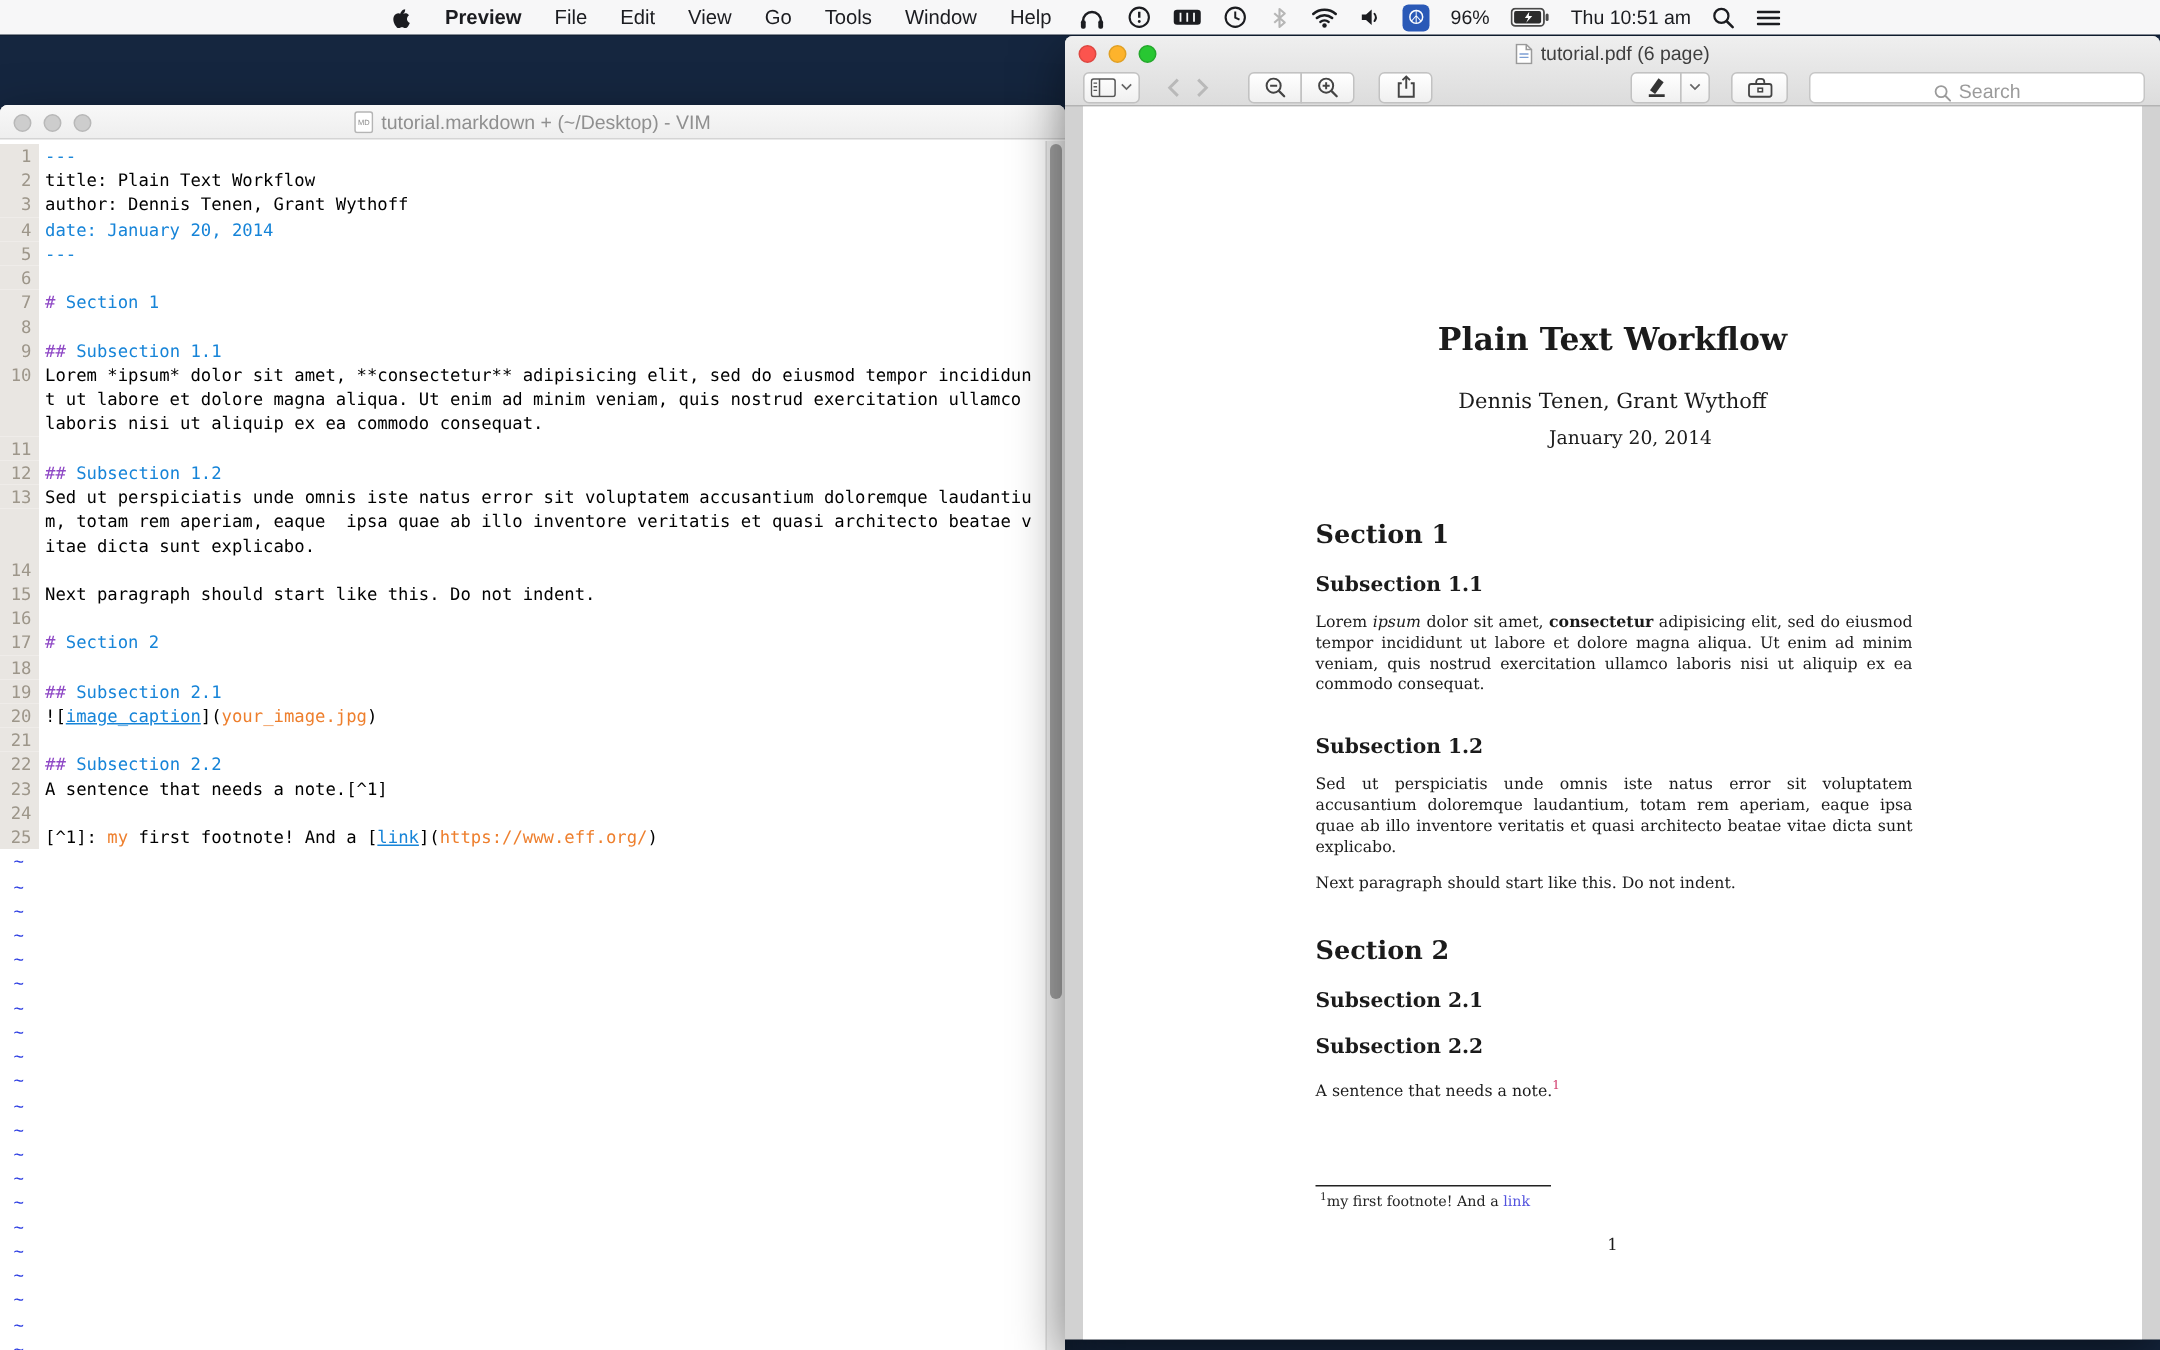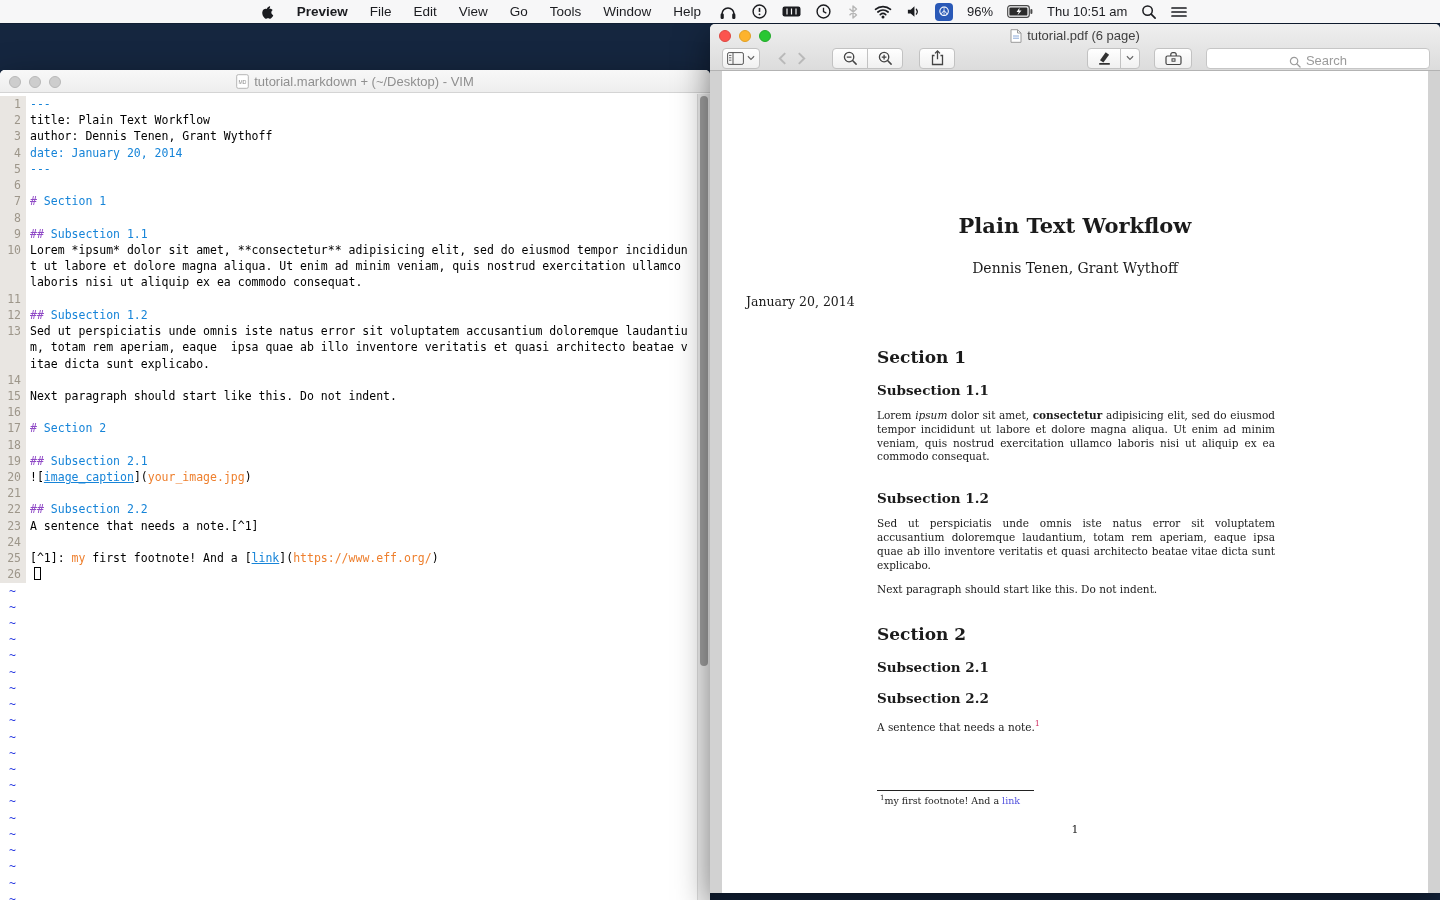--- a/index.html
+++ b/index.html
@@ -69,21 +69,21 @@
   .tb-group .tb-btn:last-child { border-radius:0 4px 4px 0; margin-left:-1px; }
   .tb-spacer { flex:1; }
   .search-field { width:224px; height:21px; background:#fff; border:1px solid #c6c6c6; border-radius:4px;
                   display:flex; align-items:flex-end; justify-content:center; gap:5px; color:#9b9b9b;
                   font-size:13px; margin-left:14px; }
 
   .pdf-page { position:absolute; left:12px; right:12px; top:47px; bottom:0; background:#fff;
               font-family:"DejaVu Serif",serif; color:#1b1b1b; }
   .pdf-doc-title { position:absolute; top:142px; left:0; right:0; text-align:center; font-size:21px;font-weight:bold; }
   .pdf-authors  { position:absolute; top:189px; left:0; right:0; text-align:center; font-size:14px; }
-  .pdf-date     { position:absolute; top:223px; left:0; right:0; text-align:left; font-size:12.5px;margin-left:24px; }
+  .pdf-date     { position:absolute; top:213px; left:0; right:0; text-align:center; font-size:12.5px;margin-left:24px; }
   .pdf-sections { position:absolute; top:276px; left:155px; width:398px; }
   .pdf-h1 { font-size:17px; font-weight:700; line-height:20px; margin-top:27px; }
   .pdf-h1:first-child { margin-top:0; }
   .pdf-h2 { font-size:13.5px; font-weight:700; line-height:16px; margin-top:15px; }
   .pdf-p  { font-size:10.5px; line-height:13.8px; text-align:justify; margin-top:11px; }
   .pdf-p + .pdf-h2 { margin-top:26px; }
   .pdf-p .it { font-style:italic; }
   .pdf-p .bd { font-weight:700; }
   sup.note { color:#d03366; font-size:8px; }
   .pdf-footnote-rule { position:absolute; left:155px; top:719px; width:157px; border-top:1.2px solid #222; }
@@ -223,21 +223,20 @@
       <div class="vim-row"><span class="vim-gutter">16</span><span class="vim-text"></span></div>
       <div class="vim-row"><span class="vim-gutter">17</span><span class="vim-text"><span class="c-p"># </span><span class="c-b">Section 2</span></span></div>
       <div class="vim-row"><span class="vim-gutter">18</span><span class="vim-text"></span></div>
       <div class="vim-row"><span class="vim-gutter">19</span><span class="vim-text"><span class="c-p">## </span><span class="c-b">Subsection 2.1</span></span></div>
       <div class="vim-row"><span class="vim-gutter">20</span><span class="vim-text"><span class="c-k">![</span><span class="c-l">image_caption</span><span class="c-k">](</span><span class="c-o">your_image.jpg</span><span class="c-k">)</span></span></div>
       <div class="vim-row"><span class="vim-gutter">21</span><span class="vim-text"></span></div>
       <div class="vim-row"><span class="vim-gutter">22</span><span class="vim-text"><span class="c-p">## </span><span class="c-b">Subsection 2.2</span></span></div>
       <div class="vim-row"><span class="vim-gutter">23</span><span class="vim-text"><span class="c-k">A sentence that needs a note.[^1]</span></span></div>
       <div class="vim-row"><span class="vim-gutter">24</span><span class="vim-text"></span></div>
       <div class="vim-row"><span class="vim-gutter">25</span><span class="vim-text"><span class="c-k">[^1]: </span><span class="c-o">my </span><span class="c-k">first footnote! And a [</span><span class="c-l">link</span><span class="c-k">](</span><span class="c-o">https://www.eff.org/</span><span class="c-k">)</span></span></div>
-      <div class="vim-row"><span class="vim-gutter">26</span><span class="vim-text"></span><span class="vim-cursor"></span></div>
       <div class="vim-row tilde-row"><span class="vim-gutter"></span><span class="vim-text tilde">~</span></div>
       <div class="vim-row tilde-row"><span class="vim-gutter"></span><span class="vim-text tilde">~</span></div>
       <div class="vim-row tilde-row"><span class="vim-gutter"></span><span class="vim-text tilde">~</span></div>
       <div class="vim-row tilde-row"><span class="vim-gutter"></span><span class="vim-text tilde">~</span></div>
       <div class="vim-row tilde-row"><span class="vim-gutter"></span><span class="vim-text tilde">~</span></div>
       <div class="vim-row tilde-row"><span class="vim-gutter"></span><span class="vim-text tilde">~</span></div>
       <div class="vim-row tilde-row"><span class="vim-gutter"></span><span class="vim-text tilde">~</span></div>
       <div class="vim-row tilde-row"><span class="vim-gutter"></span><span class="vim-text tilde">~</span></div>
       <div class="vim-row tilde-row"><span class="vim-gutter"></span><span class="vim-text tilde">~</span></div>
       <div class="vim-row tilde-row"><span class="vim-gutter"></span><span class="vim-text tilde">~</span></div>

